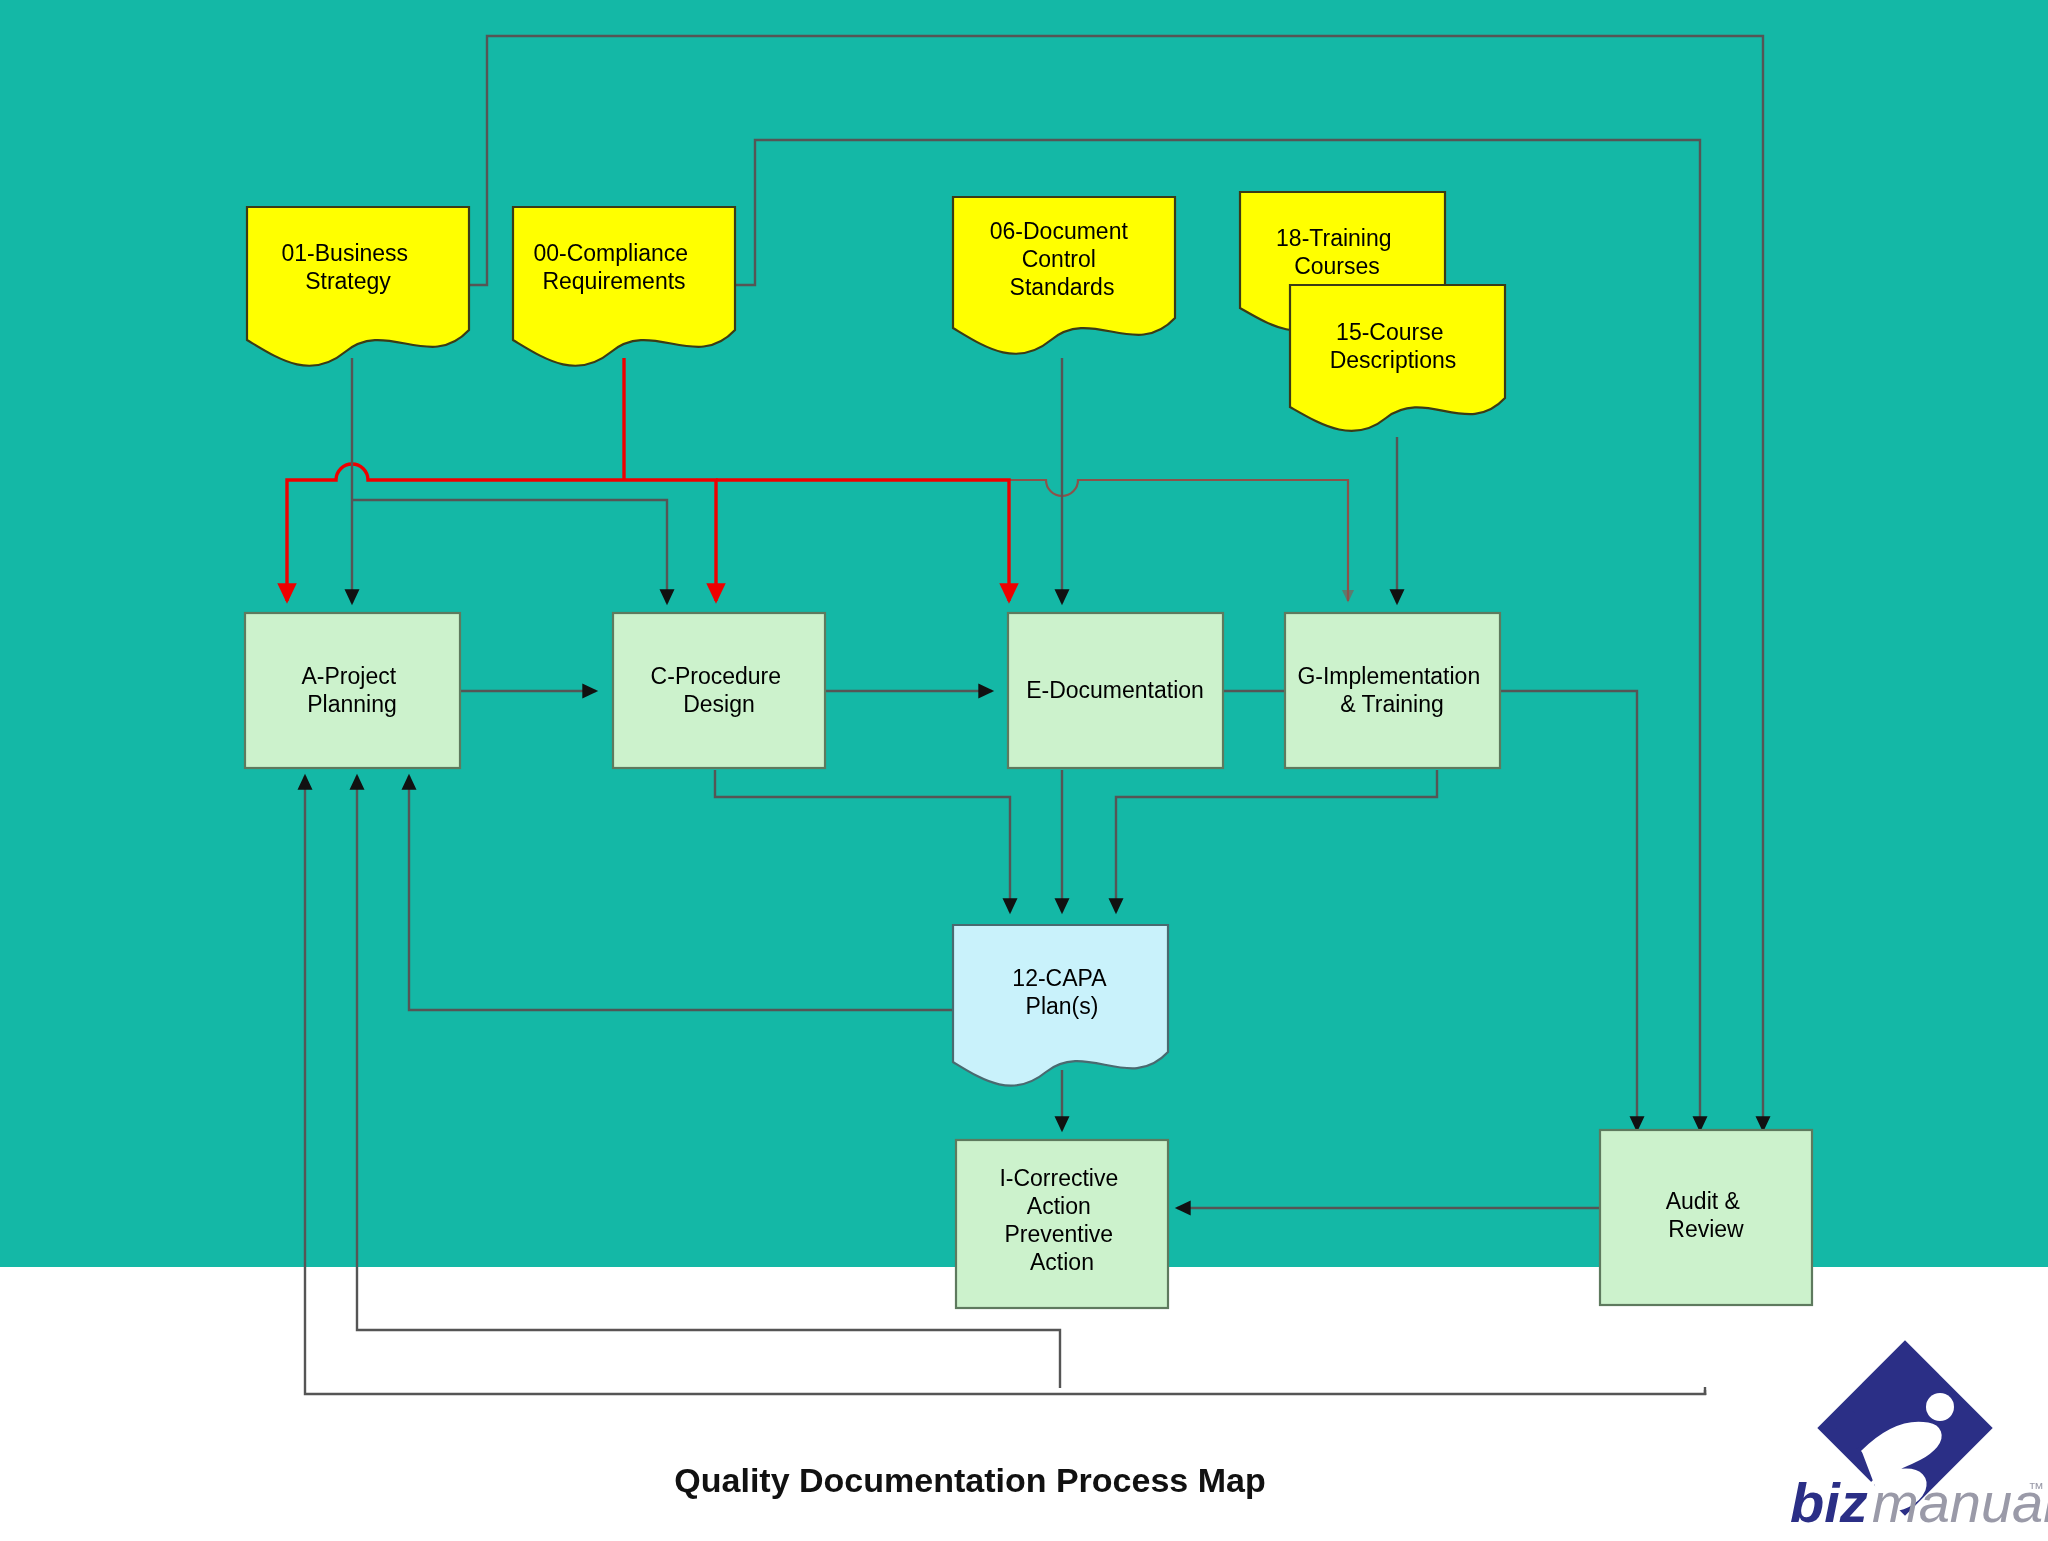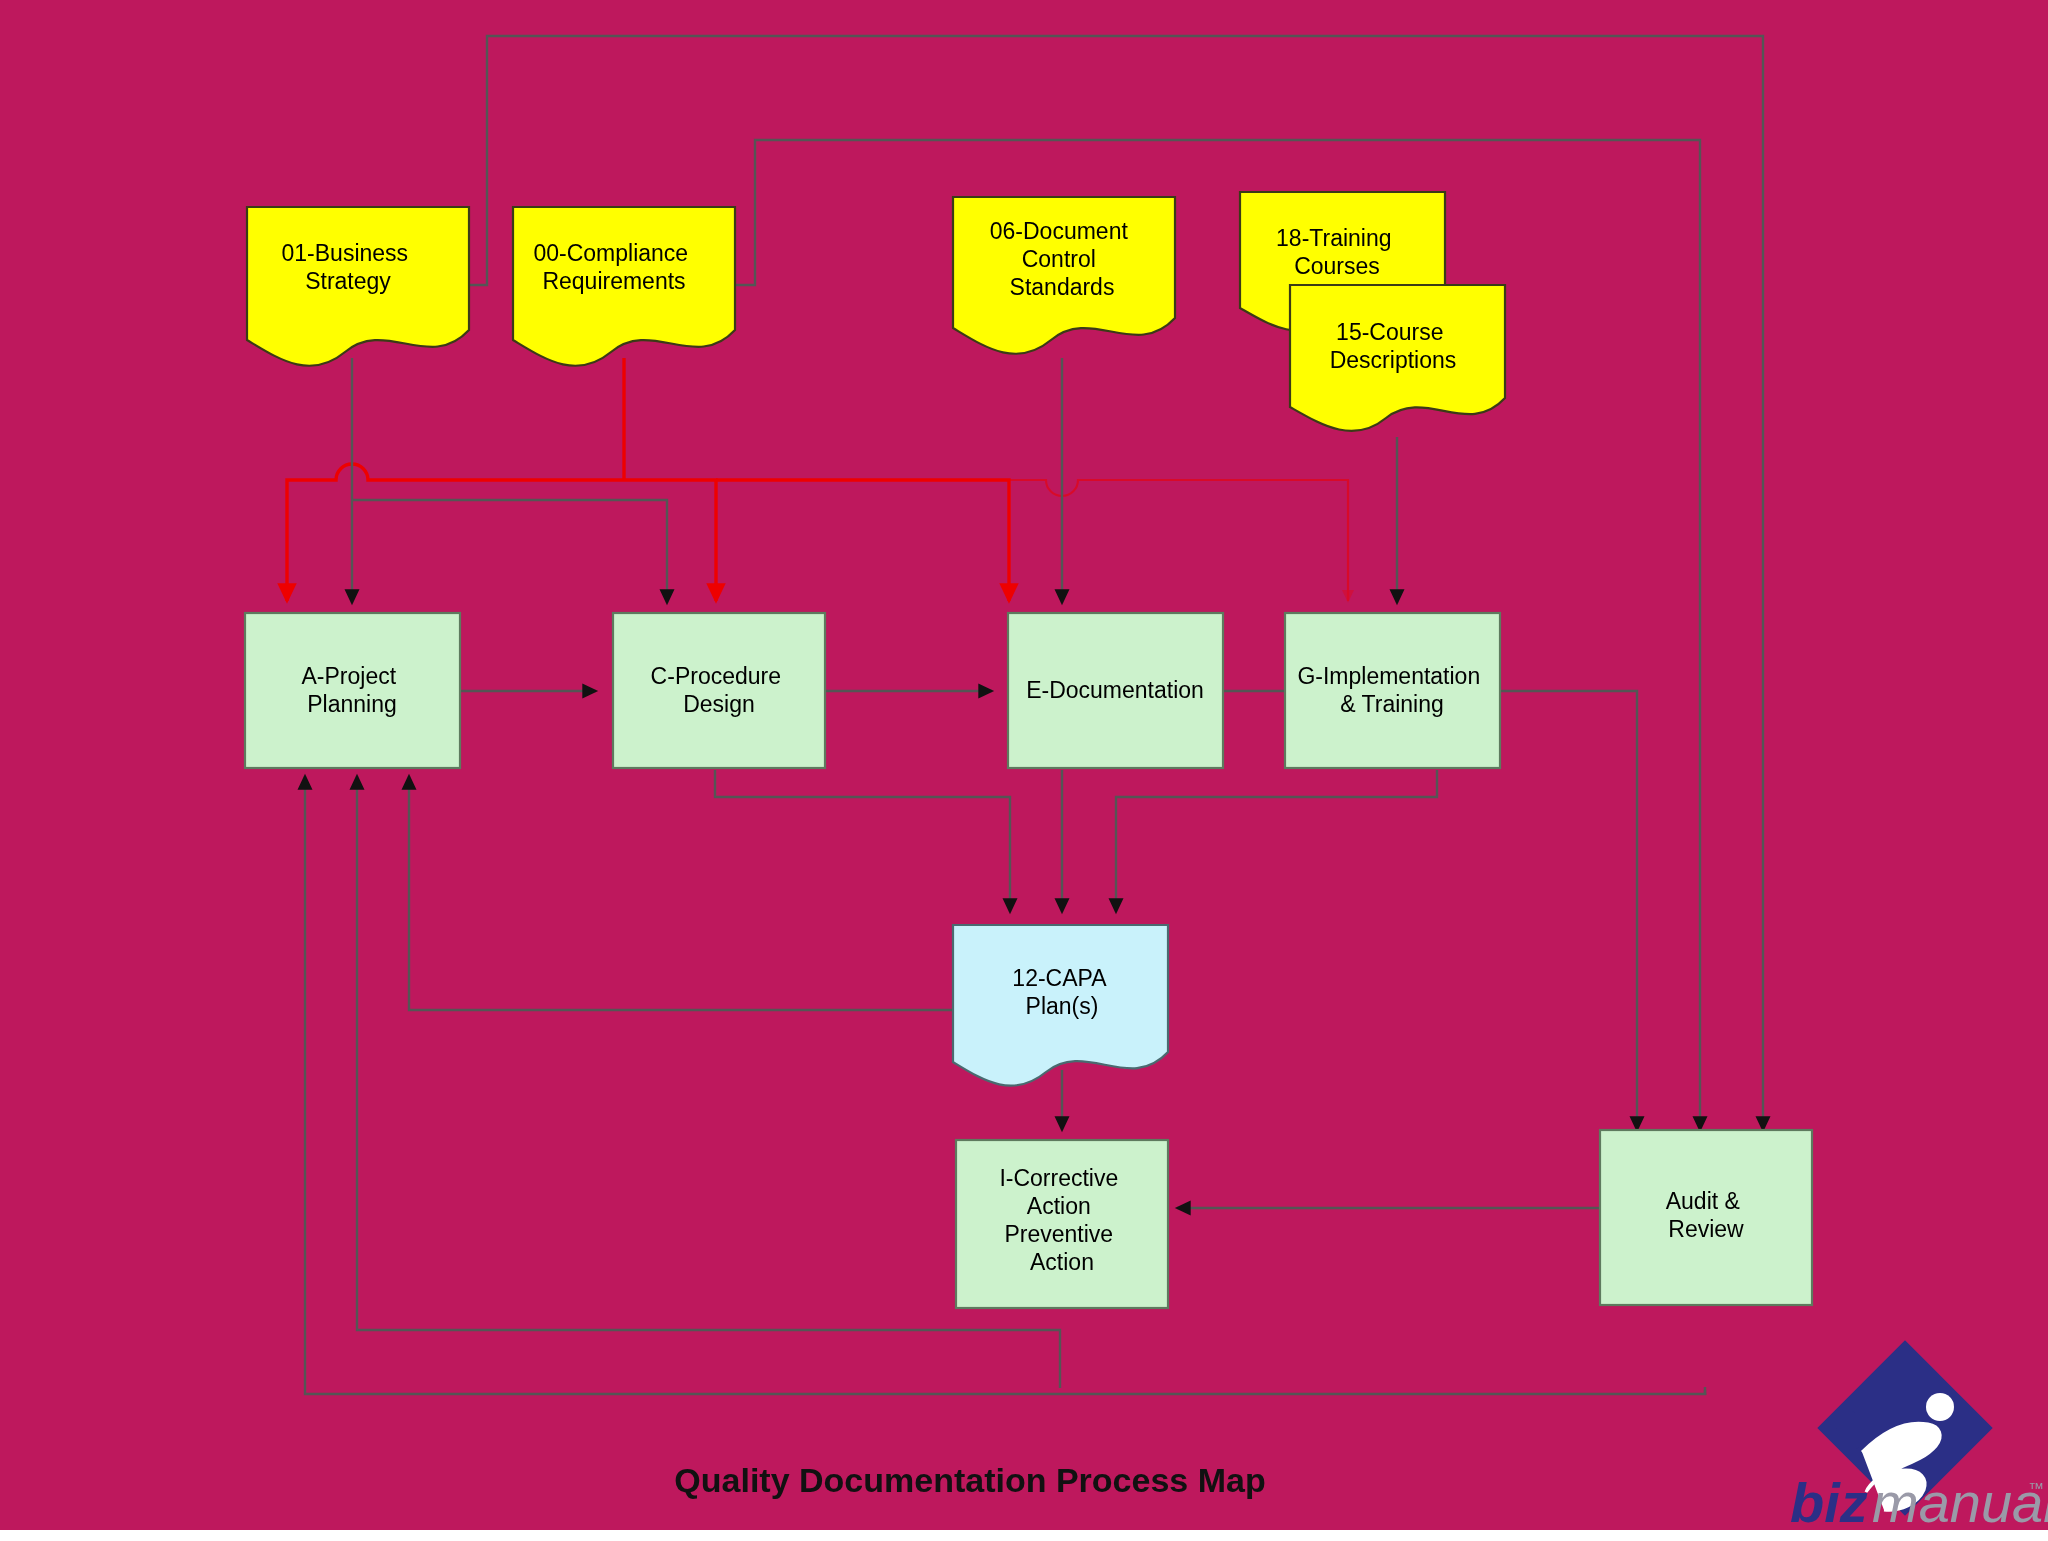--- a/index.html
+++ b/index.html
@@ -9,22 +9,22 @@
   }
   body {
     width: 2048px;
     height: 1541px;
     overflow: hidden;
     font-family: "Liberation Sans", sans-serif;
   }
   #stage {
     position: relative;
     width: 2048px;
-    height: 1530px;
-    background: #be185d;
+    height: 1267px;
+    background: #14b8a6;
   }
   svg#diagram {
     position: absolute;
     left: 0;
     top: 0;
     width: 2048px;
     height: 1541px;
   }
   .node-label {
     font-family: "Liberation Sans", sans-serif;

